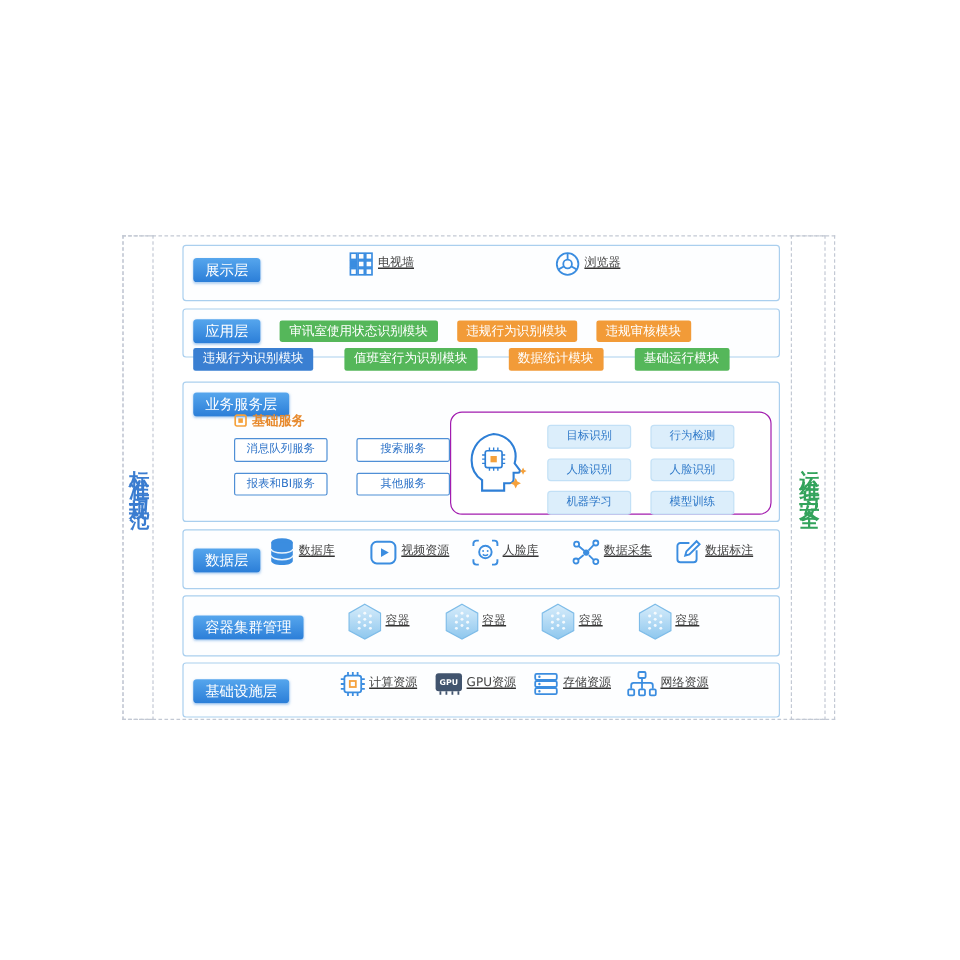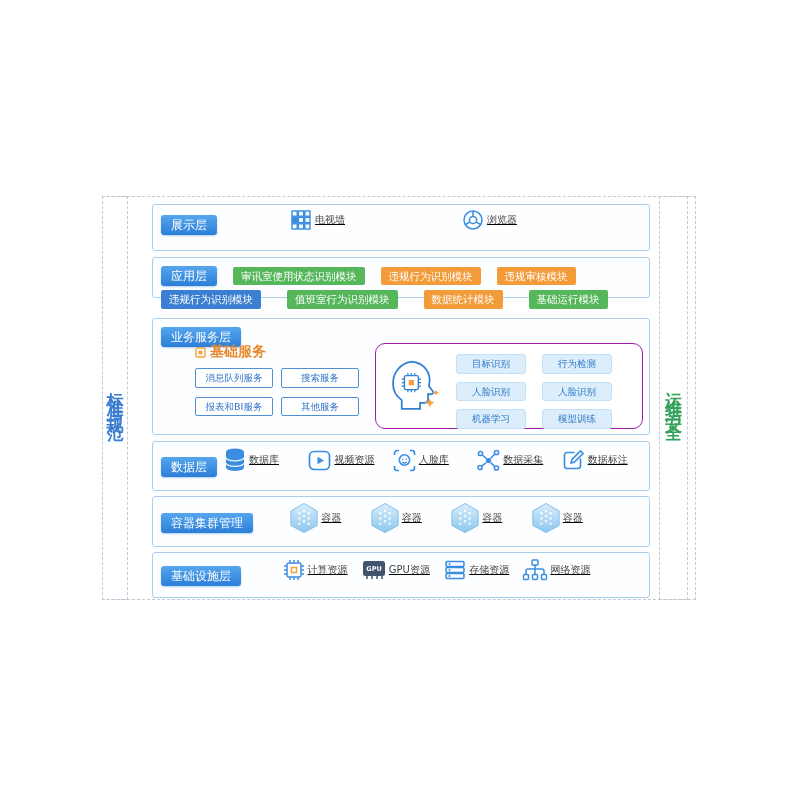--- a/index.html
+++ b/index.html
@@ -37,22 +37,22 @@
   .pres-items .icon-group { width:60px; }
 
   .app-line1 { position:absolute; left:8px; top:8px; display:flex; align-items:center; gap:16px; }
   .app-line2 { position:absolute; left:8px; top:32px; display:flex; align-items:center; gap:26px; }
   .chip { color:#fff; font-size:10.5px; line-height:1; padding:4px 8px; border-radius:2px; white-space:nowrap; }
   .chip.green  { background:#55b75a; }
   .chip.orange { background:#f29b38; }
   .chip.blue   { background:#3a7fd2; }
 
   .basic { position:absolute; left:42px; top:24px; }
-  .basic-title { display:flex; align-items:center; gap:4px; font-size:14px; font-weight:bold; color:#e78a2e; }
-  .basic-grid { margin-top:7px; display:grid; grid-template-columns:repeat(2,78px); gap:9px 8px; }
+  .basic-title { display:flex; align-items:center; gap:4px; font-size:11px; font-weight:bold; color:#e78a2e; }
+  .basic-grid { margin-top:7px; display:grid; grid-template-columns:repeat(2,78px); gap:9px 24px; }
   .chip-outline { border:1px solid #4f8fd6; color:#2e73c8; background:#fff; font-size:9.5px;
                   line-height:1; padding:4px 2px; border-radius:2px; text-align:center; white-space:nowrap; }
 
   .ai-box { position:absolute; left:222px; top:24px; width:268px; height:86px;
             border:1px solid #a21caf; border-radius:10px; background:#ffffff; }
   .ai-head { position:absolute; left:10px; top:13px; }
   .ai-grid { position:absolute; left:80px; top:10px; display:grid; grid-template-columns:repeat(2,70px); gap:8px 16px; }
   .chip-soft { background:#dceefb; color:#2e78c8; border:1px solid #c2e0f6; font-size:9.5px;
                line-height:1; padding:4px 0; text-align:center; border-radius:3px; white-space:nowrap; }
 

